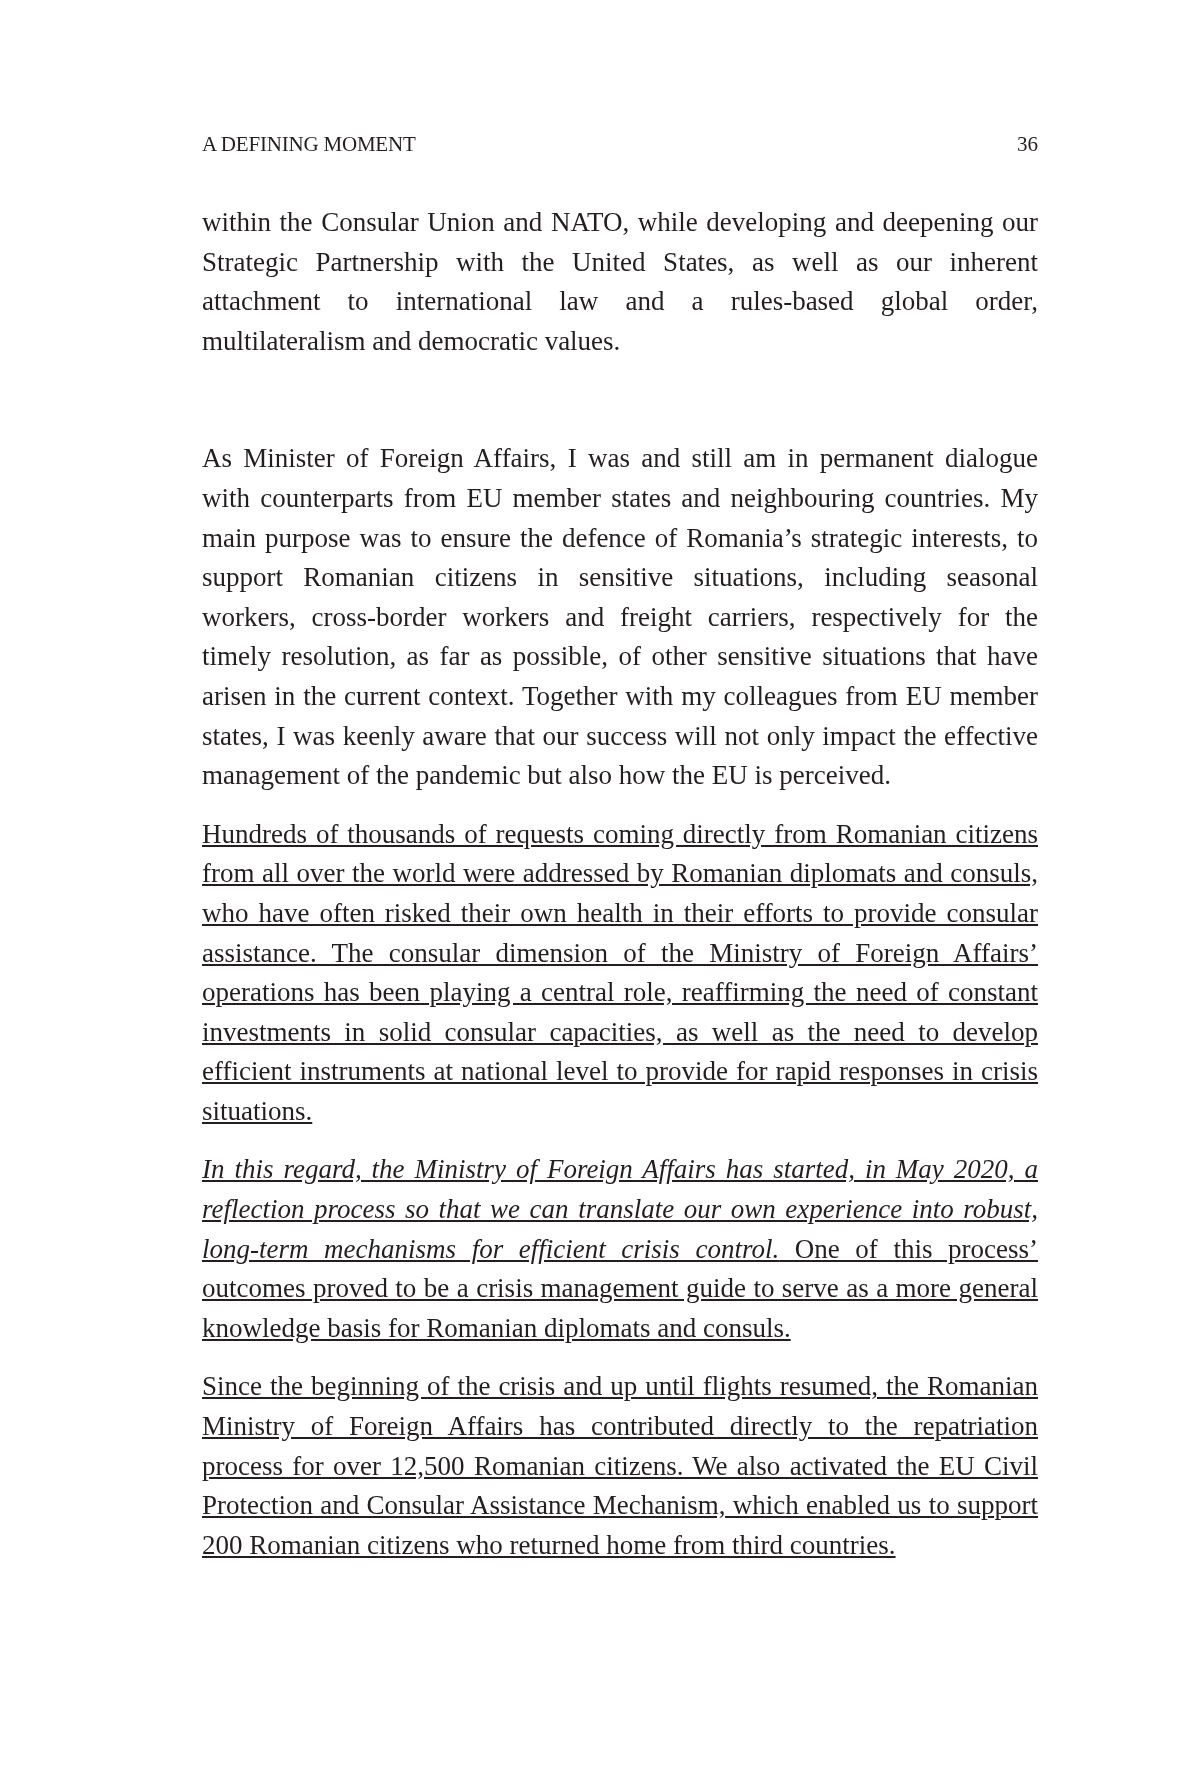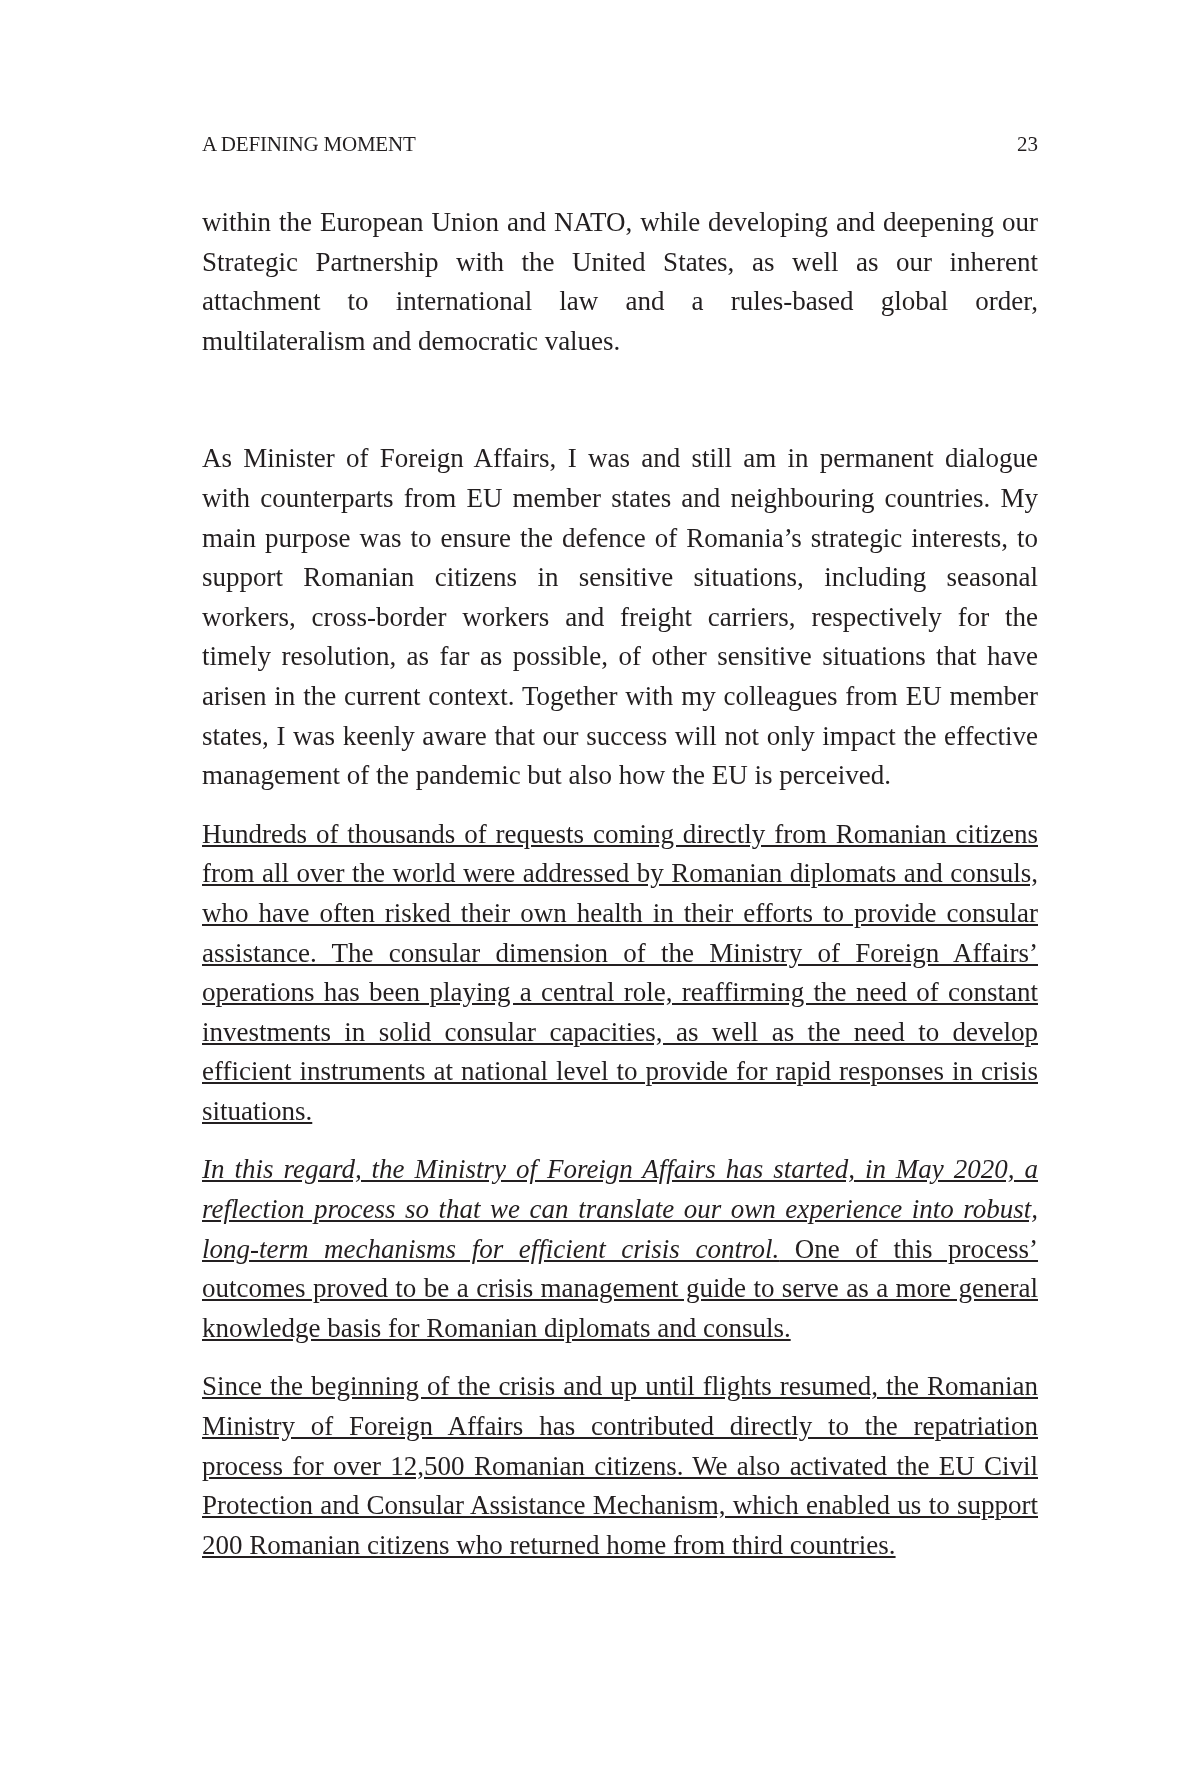--- a/index.html
+++ b/index.html
@@ -24,23 +24,23 @@
     .p1 { margin-bottom: 78px !important; }
     .p-gap { margin-top: 19px !important; text-decoration: underline; }
     .italic { font-style: italic; }
   </style>
 </head>
 <body>
 
 <div class="page">
   <div class="running-head">
     <span class="title">A DEFINING MOMENT</span>
-    <span class="pnum">23</span>
+    <span class="pnum">36</span>
   </div>
 
   <div class="body-text">
-    <p class="p1">within the European Union and NATO, while developing and deep­ening our Strategic Partnership with the United States, as well as our inherent attachment to international law and a rules-based global order, multilateralism and democratic values.</p>
+    <p class="p1">within the Consular Union and NATO, while developing and deep­ening our Strategic Partnership with the United States, as well as our inherent attachment to international law and a rules-based global order, multilateralism and democratic values.</p>
     <p>As Minister of Foreign Affairs, I was and still am in permanent dia­logue with counterparts from EU member states and neighbouring countries. My main purpose was to ensure the defence of Romania’s strategic interests, to support Romanian citizens in sensitive situa­tions, including seasonal workers, cross-border workers and freight carriers, respectively for the timely resolution, as far as possible, of other sensitive situations that have arisen in the current context. Together with my colleagues from EU member states, I was keenly aware that our success will not only impact the effective manage­ment of the pandemic but also how the EU is perceived.</p>
     <p class="p-gap">Hundreds of thousands of requests coming directly from Romanian citizens from all over the world were addressed by Romanian diplo­mats and consuls, who have often risked their own health in their efforts to provide consular assistance. The consular dimension of the Ministry of Foreign Affairs’ operations has been playing a central role, reaffirming the need of constant investments in solid consular capacities, as well as the need to develop efficient instruments at national level to provide for rapid responses in crisis situations.</p>
     <p class="p-gap"><span class="italic">In this regard, the Ministry of Foreign Affairs has started, in May 2020, a reflection process so that we can translate our own experience into robust, long-term mechanisms for efficient crisis control.</span><span> One of this process’ outcomes proved to be a crisis management guide to serve as a more general knowledge basis for Romanian diplomats and consuls.</span></p>
     <p class="p-gap">Since the beginning of the crisis and up until flights resumed, the Romanian Ministry of Foreign Affairs has contributed directly to the repatriation process for over 12,500 Romanian citizens. We also acti­vated the EU Civil Protection and Consular Assistance Mechanism, which enabled us to support 200 Romanian citizens who returned home from third countries.</p>
   </div>
 </div>
 
 </body></html>

